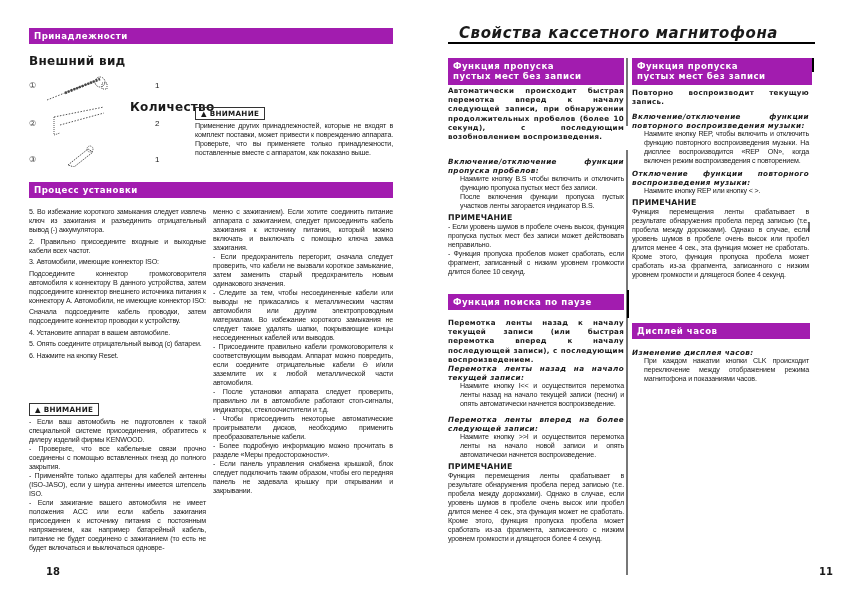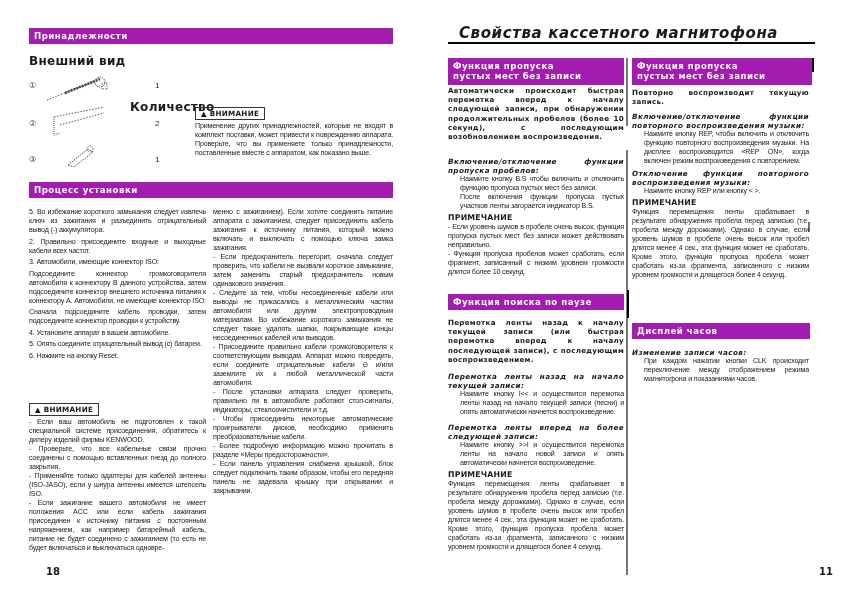--- a/index.html
+++ b/index.html
@@ -127,21 +127,21 @@
   <div class="ind">После включения функции пропуска пустых участков ленты загорается индикатор B.S.</div>
   <div class="note-h">ПРИМЕЧАНИЕ</div>
   <div>- Если уровень шумов в пробеле очень высок, функция пропуска пустых мест без записи может действовать неправильно.</div>
   <div>- Функция пропуска пробелов может сработать, если фрагмент, записанный с низким уровнем громкости длится более 10 секунд.</div>
 </div>
 
 <div class="bar" style="left:448px; top:294px; width:176px;">Функция поиска по паузе</div>
 
 <div class="txt" style="left:448px; top:318px; width:176px;">
   <div class="lead">Перемотка ленты назад к началу текущей записи (или быстрая перемотка вперед к началу последующей записи), с последующим воспроизведением.</div>
-  <div class="sub" style="margin-top:8px;">Перемотка ленты назад на начало текущей записи:</div>
+  <div class="sub" style="margin-top:0;">Перемотка ленты назад на начало текущей записи:</div>
   <div class="ind">Нажмите кнопку I&lt;&lt; и осуществится перемотка ленты назад на начало текущей записи (песни) и опять автоматически начнется воспроизведение.</div>
   <div class="sub" style="margin-top:6px;">Перемотка ленты вперед на более следующей записи:</div>
   <div class="ind">Нажмите кнопку &gt;&gt;I и осуществится перемотка ленты на начало новой записи и опять автоматически начнется воспроизведение.</div>
   <div class="note-h">ПРИМЕЧАНИЕ</div>
   <div>Функция перемещения ленты срабатывает в результате обнаружения пробела перед записью (т.е. пробела между дорожками). Однако в случае, если уровень шумов в пробеле очень высок или пробел длится менее 4 сек., эта функция может не сработать. Кроме этого, функция пропуска пробела может сработать из-за фрагмента, записанного с низким уровнем громкости и длящегося более 4 секунд.</div>
 </div>
 
 <div class="bar" style="left:632px; top:58px; width:180px;">
   <div>Функция пропуска</div>
   <div>пустых мест без записи</div>
@@ -152,17 +152,17 @@
   <div class="sub" style="margin-top:6px;">Включение/отключение функции повторного воспроизведения музыки:</div>
   <div class="ind">Нажмите кнопку REP, чтобы включить и отключить функцию повторного воспроизведения музыки. На дисплее воспроизводится «REP ON», когда включен режим воспроизведения с повторением.</div>
   <div class="sub" style="margin-top:3px;">Отключение функции повторного воспроизведения музыки:</div>
   <div class="ind">Нажмите кнопку REP или кнопку &lt; &gt;.</div>
   <div class="note-h">ПРИМЕЧАНИЕ</div>
   <div>Функция перемещения ленты срабатывает в результате обнаружения пробела перед записью (т.е. пробела между дорожками). Однако в случае, если уровень шумов в пробеле очень высок или пробел длится менее 4 сек., эта функция может не сработать. Кроме этого, функция пропуска пробела может сработать из-за фрагмента, записанного с низким уровнем громкости и длящегося более 4 секунд.</div>
 </div>
 
 <div class="bar" style="left:632px; top:323px; width:178px;">Дисплей часов</div>
 <div class="txt" style="left:632px; top:348px; width:177px;">
-  <div class="sub">Изменение записи часов:</div>
+  <div class="sub">Изменение дисплея часов:</div>
   <div class="ind">При каждом нажатии кнопки CLK происходит переключение между отображением режима магнитофона и показаниями часов.</div>
 </div>
 
 <div class="pageno" style="left:802px; top:566px;">11</div>
 
 </body></html>

